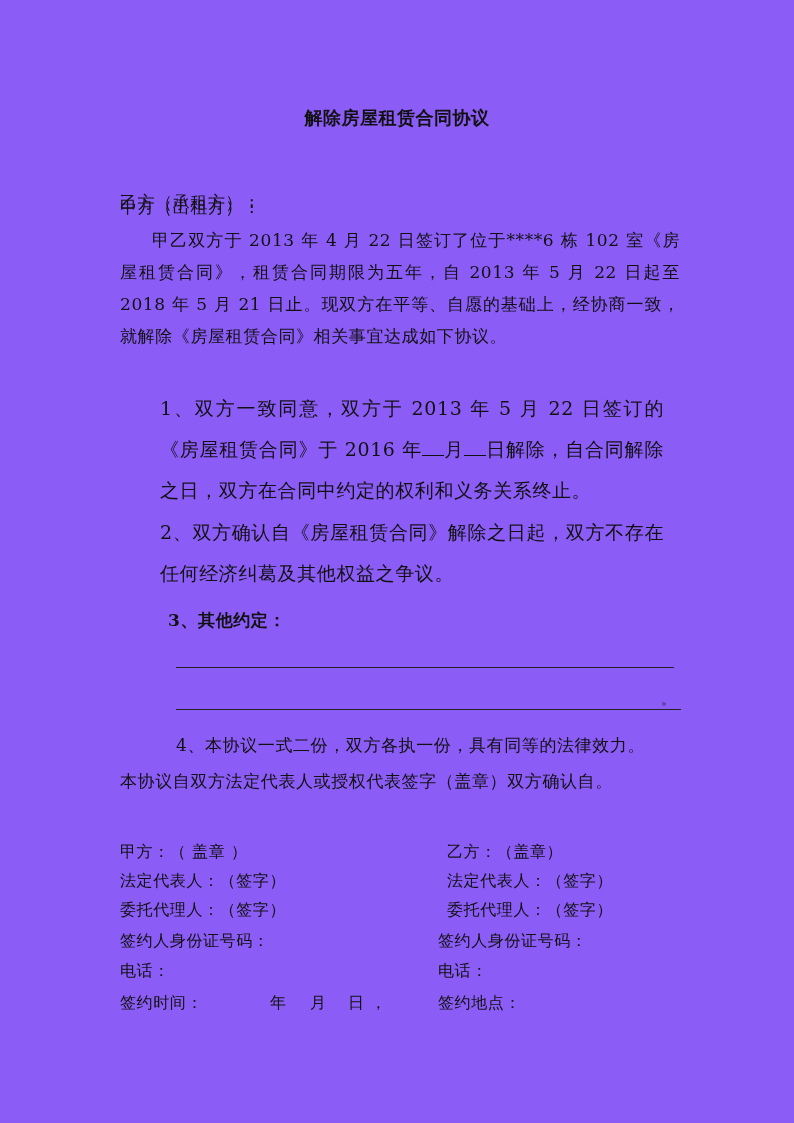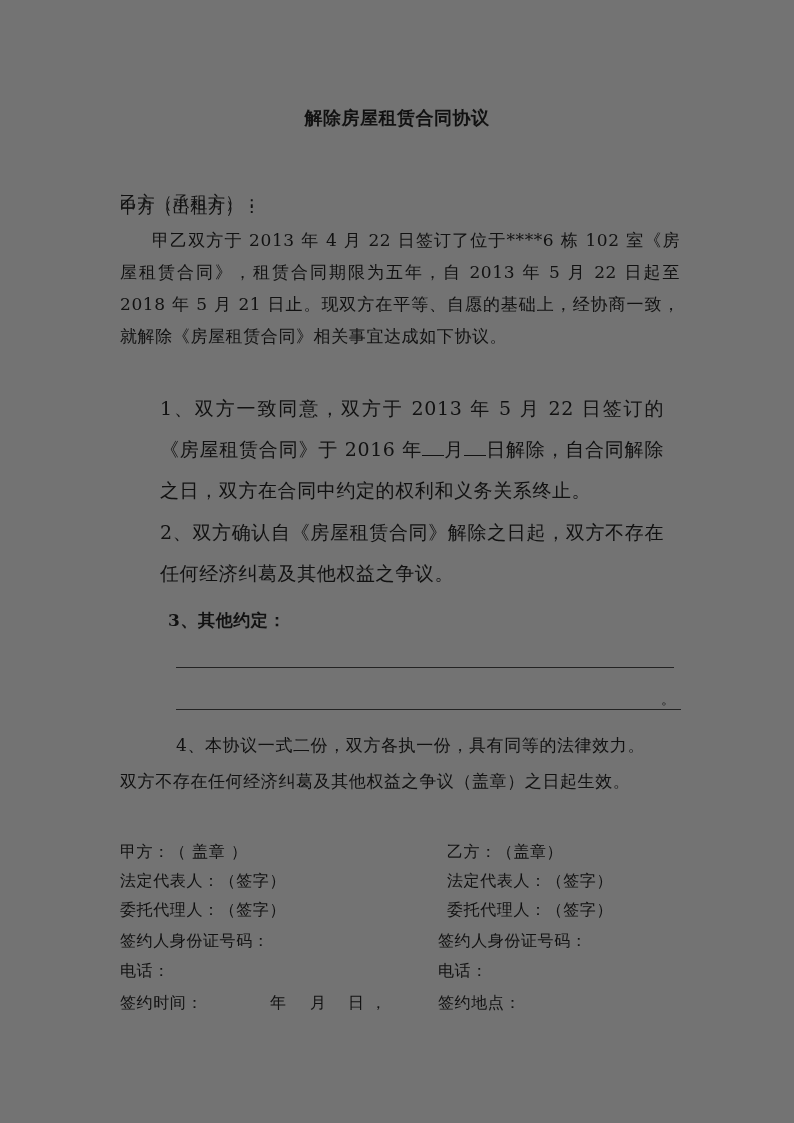--- a/index.html
+++ b/index.html
@@ -1,18 +1,18 @@
 <!DOCTYPE html>
 <html><head>
   <meta charset="utf-8">
   <style>
     html, body { margin: 0; padding: 0; background: #ffffff; }
     body { width: 794px; height: 1123px; position: relative; overflow: hidden;
       font-family: "DejaVu Serif", "Liberation Serif", serif; color: #111; }
-    .page { position: absolute; left: 0; top: 0; width: 794px; height: 1123px; background: #737373; }
+    .page { position: absolute; left: 0; top: 0; width: 794px; height: 1123px; background: #8b5cf6; }
     .abs { position: absolute; white-space: nowrap; }
     .title { left: 0; width: 794px; top: 106px; text-align: center; font-size: 18px; font-weight: bold; letter-spacing: 0.5px; }
     .line { font-size: 17px; line-height: 20px; letter-spacing: 0.6px; }
     .para { position: absolute; left: 120px; width: 560px; font-size: 17px; line-height: 32px; letter-spacing: 0.6px; text-align: justify; }
     .para.indent { text-indent: 32px; }
     .clause { position: absolute; left: 160px; width: 504px; font-size: 19px; line-height: 41px; letter-spacing: 0.6px; text-align: justify; }
     .fill-line { position: absolute; height: 0; border-top: 1.5px solid #222; }
     .blank { display: inline-block; border-bottom: 1px solid #111; width: 22px; height: 14px; vertical-align: baseline; }
     .sig { font-size: 16px; line-height: 20px; letter-spacing: 0.6px; margin-top: 31px; }
   </style>
@@ -34,21 +34,21 @@
 
   <div class="clause" style="top:512px;">2、双方确认自《房屋租赁合同》解除之日起，双方不存在任何经济纠葛及其他权益之争议。</div>
 
   <div class="abs line" style="left:168px; top:610px;font-weight:bold;">3、其他约定：</div>
 
   <div class="fill-line" style="left:176px; width:498px; top:667px;"></div>
   <div class="fill-line" style="left:176px; width:505px; top:709px;"></div>
   <div class="abs" style="left:661px; top:691px; font-size:14px;">。</div>
 
   <div class="abs line" style="left:176px; top:735px;">4、本协议一式二份，双方各执一份，具有同等的法律效力。</div>
-  <div class="abs line" style="left:120px; top:771px;">双方不存在任何经济纠葛及其他权益之争议（盖章）之日起生效。</div>
+  <div class="abs line" style="left:120px; top:771px;">本协议自双方法定代表人或授权代表签字（盖章）双方确认自。</div>
 
   <div class="abs sig" style="left:120px; top:811px;">甲方：（  盖章  ）</div>
   <div class="abs sig" style="left:120px; top:840px;">法定代表人：（签字）</div>
   <div class="abs sig" style="left:120px; top:869px;">委托代理人：（签字）</div>
   <div class="abs sig" style="left:120px; top:900px;">签约人身份证号码：</div>
   <div class="abs sig" style="left:120px; top:930px;">电话：</div>
   <div class="abs sig" style="left:120px; top:962px;">签约时间：</div>
   <div class="abs sig" style="left:270px; top:962px;">年</div>
   <div class="abs sig" style="left:310px; top:962px;">月</div>
   <div class="abs sig" style="left:348px; top:962px;">日  ，</div>

